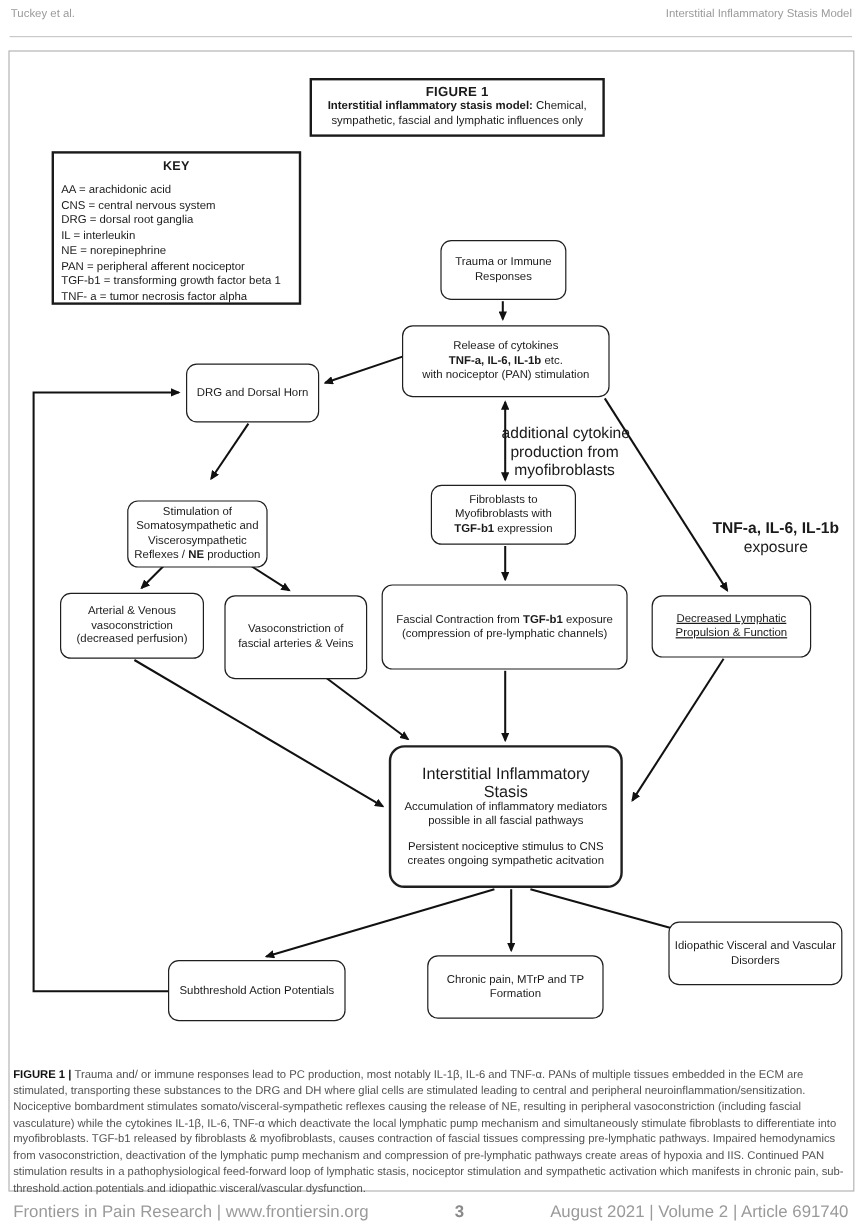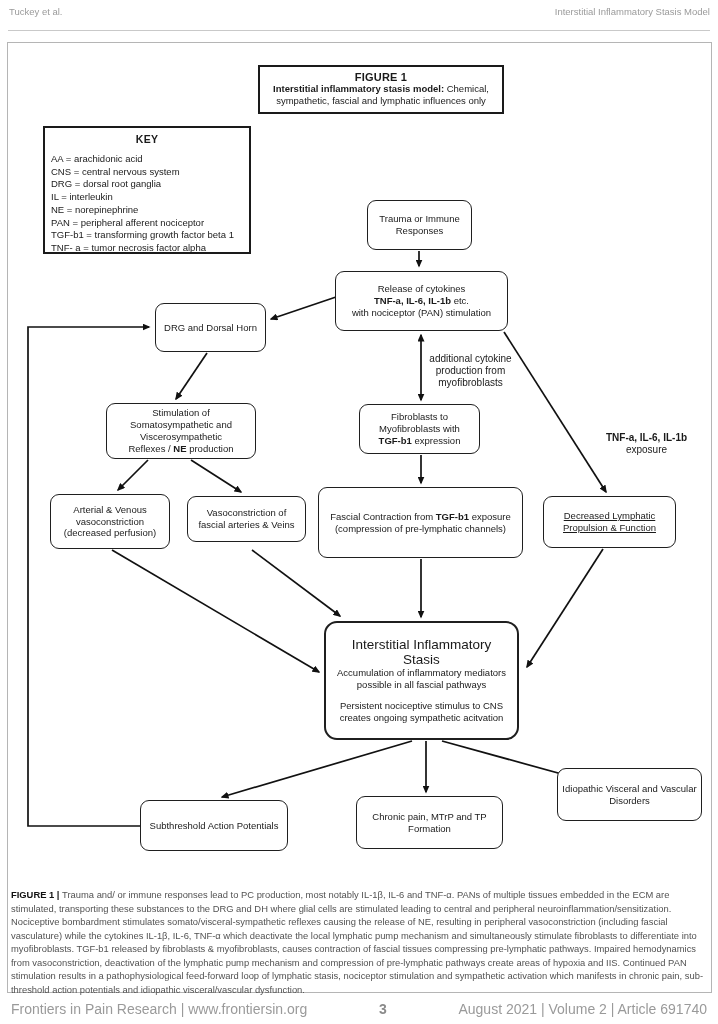--- a/index.html
+++ b/index.html
@@ -26,21 +26,21 @@
   .key-item{font-size:9.5px;line-height:1.34;white-space:nowrap;}
   
   .node{position:absolute;border:1.6px solid #1f1f1f;border-radius:9px;background:#fff;box-sizing:border-box;
         display:flex;flex-direction:column;align-items:center;justify-content:center;text-align:center;
         font-size:9.5px;line-height:1.25;color:#1a1a1a;padding:2px 3px;}
   .node .line{white-space:nowrap;}
   .central{border-width:2.4px;border-radius:13px;}
   .central .t{font-size:13.5px;font-weight:400;line-height:1.12;white-space:nowrap;}
   .gap{height:9px;}
   
-  .flabel{position:absolute;font-size:10px;line-height:1.2;text-align:center;color:#1a1a1a;}
+  .flabel{position:absolute;font-size:13px;line-height:1.2;text-align:center;color:#1a1a1a;}
   .flabel .line{white-space:nowrap;display:block;}
   
   .caption{position:absolute;left:11px;top:864px;width:697px;font-size:9.4px;line-height:1.44;
            color:#525252;text-align:left;margin-top:24px;}
   .caption b{color:#111;}
   b{font-weight:700;}
 </style>
 </head>
 <body>
 
@@ -106,40 +106,40 @@
   <div class="node" style="left:335px;top:271px;width:173px;height:60px;">
     <span class="line">Release of cytokines</span>
     <span class="line"><b>TNF-a, IL-6, IL-1b</b><span> etc.</span></span>
     <span class="line">with nociceptor (PAN) stimulation</span>
   </div>
 
   <div class="node" style="left:155px;top:303px;width:111px;height:49px;">
     <span class="line">DRG and Dorsal Horn</span>
   </div>
 
-  <div class="node" style="left:106px;top:403px;width:150px;height:56px;">
+  <div class="node" style="left:106px;top:417px;width:117px;height:56px;">
     <span class="line">Stimulation of</span>
     <span class="line">Somatosympathetic and</span>
     <span class="line">Viscerosympathetic</span>
     <span class="line"><span>Reflexes / </span><b>NE</b><span> production</span></span>
   </div>
 
   <div class="node" style="left:359px;top:404px;width:121px;height:50px;">
     <span class="line">Fibroblasts to</span>
     <span class="line">Myofibroblasts with</span>
     <span class="line"><b>TGF-b1</b><span> expression</span></span>
   </div>
 
   <div class="node" style="left:50px;top:494px;width:120px;height:55px;">
     <span class="line">Arterial &amp; Venous</span>
     <span class="line">vasoconstriction</span>
     <span class="line">(decreased perfusion)</span>
   </div>
 
-  <div class="node" style="left:187px;top:496px;width:119px;height:46px;">
+  <div class="node" style="left:187px;top:496px;width:119px;height:70px;">
     <span class="line">Vasoconstriction of</span>
     <span class="line">fascial arteries &amp; Veins</span>
   </div>
 
   <div class="node" style="left:318px;top:487px;width:205px;height:71px;">
     <span class="line"><span>Fascial Contraction from </span><b>TGF-b1</b><span> exposure</span></span>
     <span class="line">(compression of pre-lymphatic channels)</span>
   </div>
 
   <div class="node" style="left:543px;top:496px;width:133px;height:52px;text-decoration:underline;">

